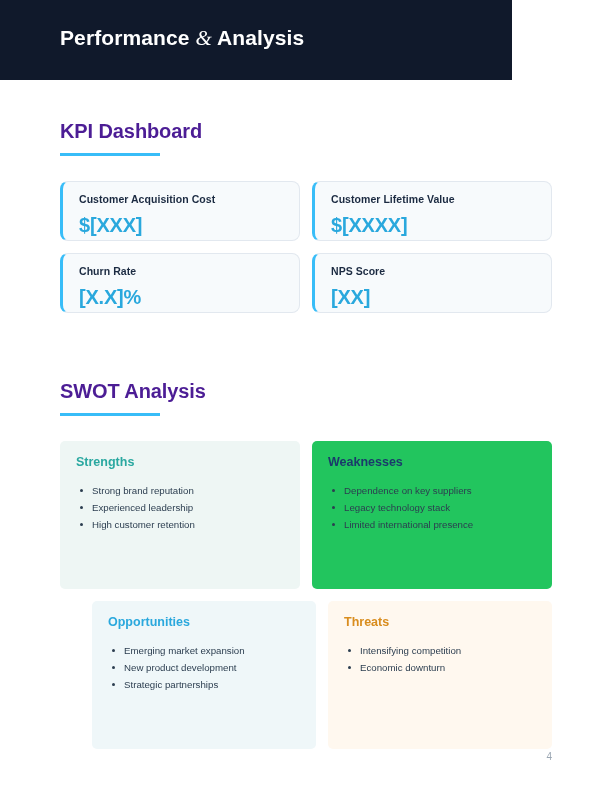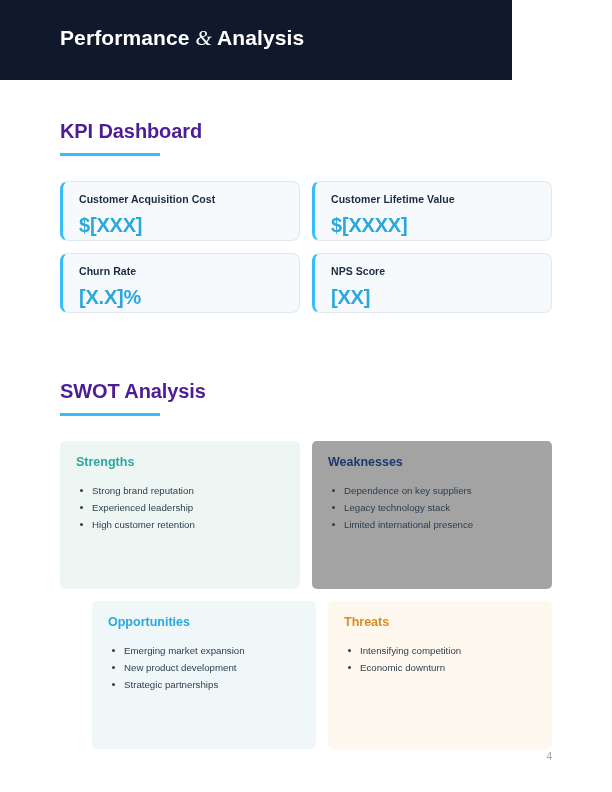--- a/index.html
+++ b/index.html
@@ -131,21 +131,21 @@
     left: 4px;
     top: 6px;
     width: 3px;
     height: 3px;
     border-radius: 50%;
     background: #2c3e50;
   }
   
   .c-strengths   { background: #eef6f4; }
   .c-strengths   .swot-title { color: #2aa8a0; }
-  .c-weaknesses  { background: #a3a3a3; }
+  .c-weaknesses  { background: #22c55e; }
   .c-weaknesses  .swot-title { color: #1b3a6b; }
   .c-opportunities { background: #eff7f9; margin-left: 32px; }
   .c-opportunities .swot-title { color: #2aa8dd; }
   .c-threats     { background: #fff8ef; }
   .c-threats     .swot-title { color: #d98d1e; }
   
   .page-number {
     position: absolute;
     right: 60px;
     top: 751px;

